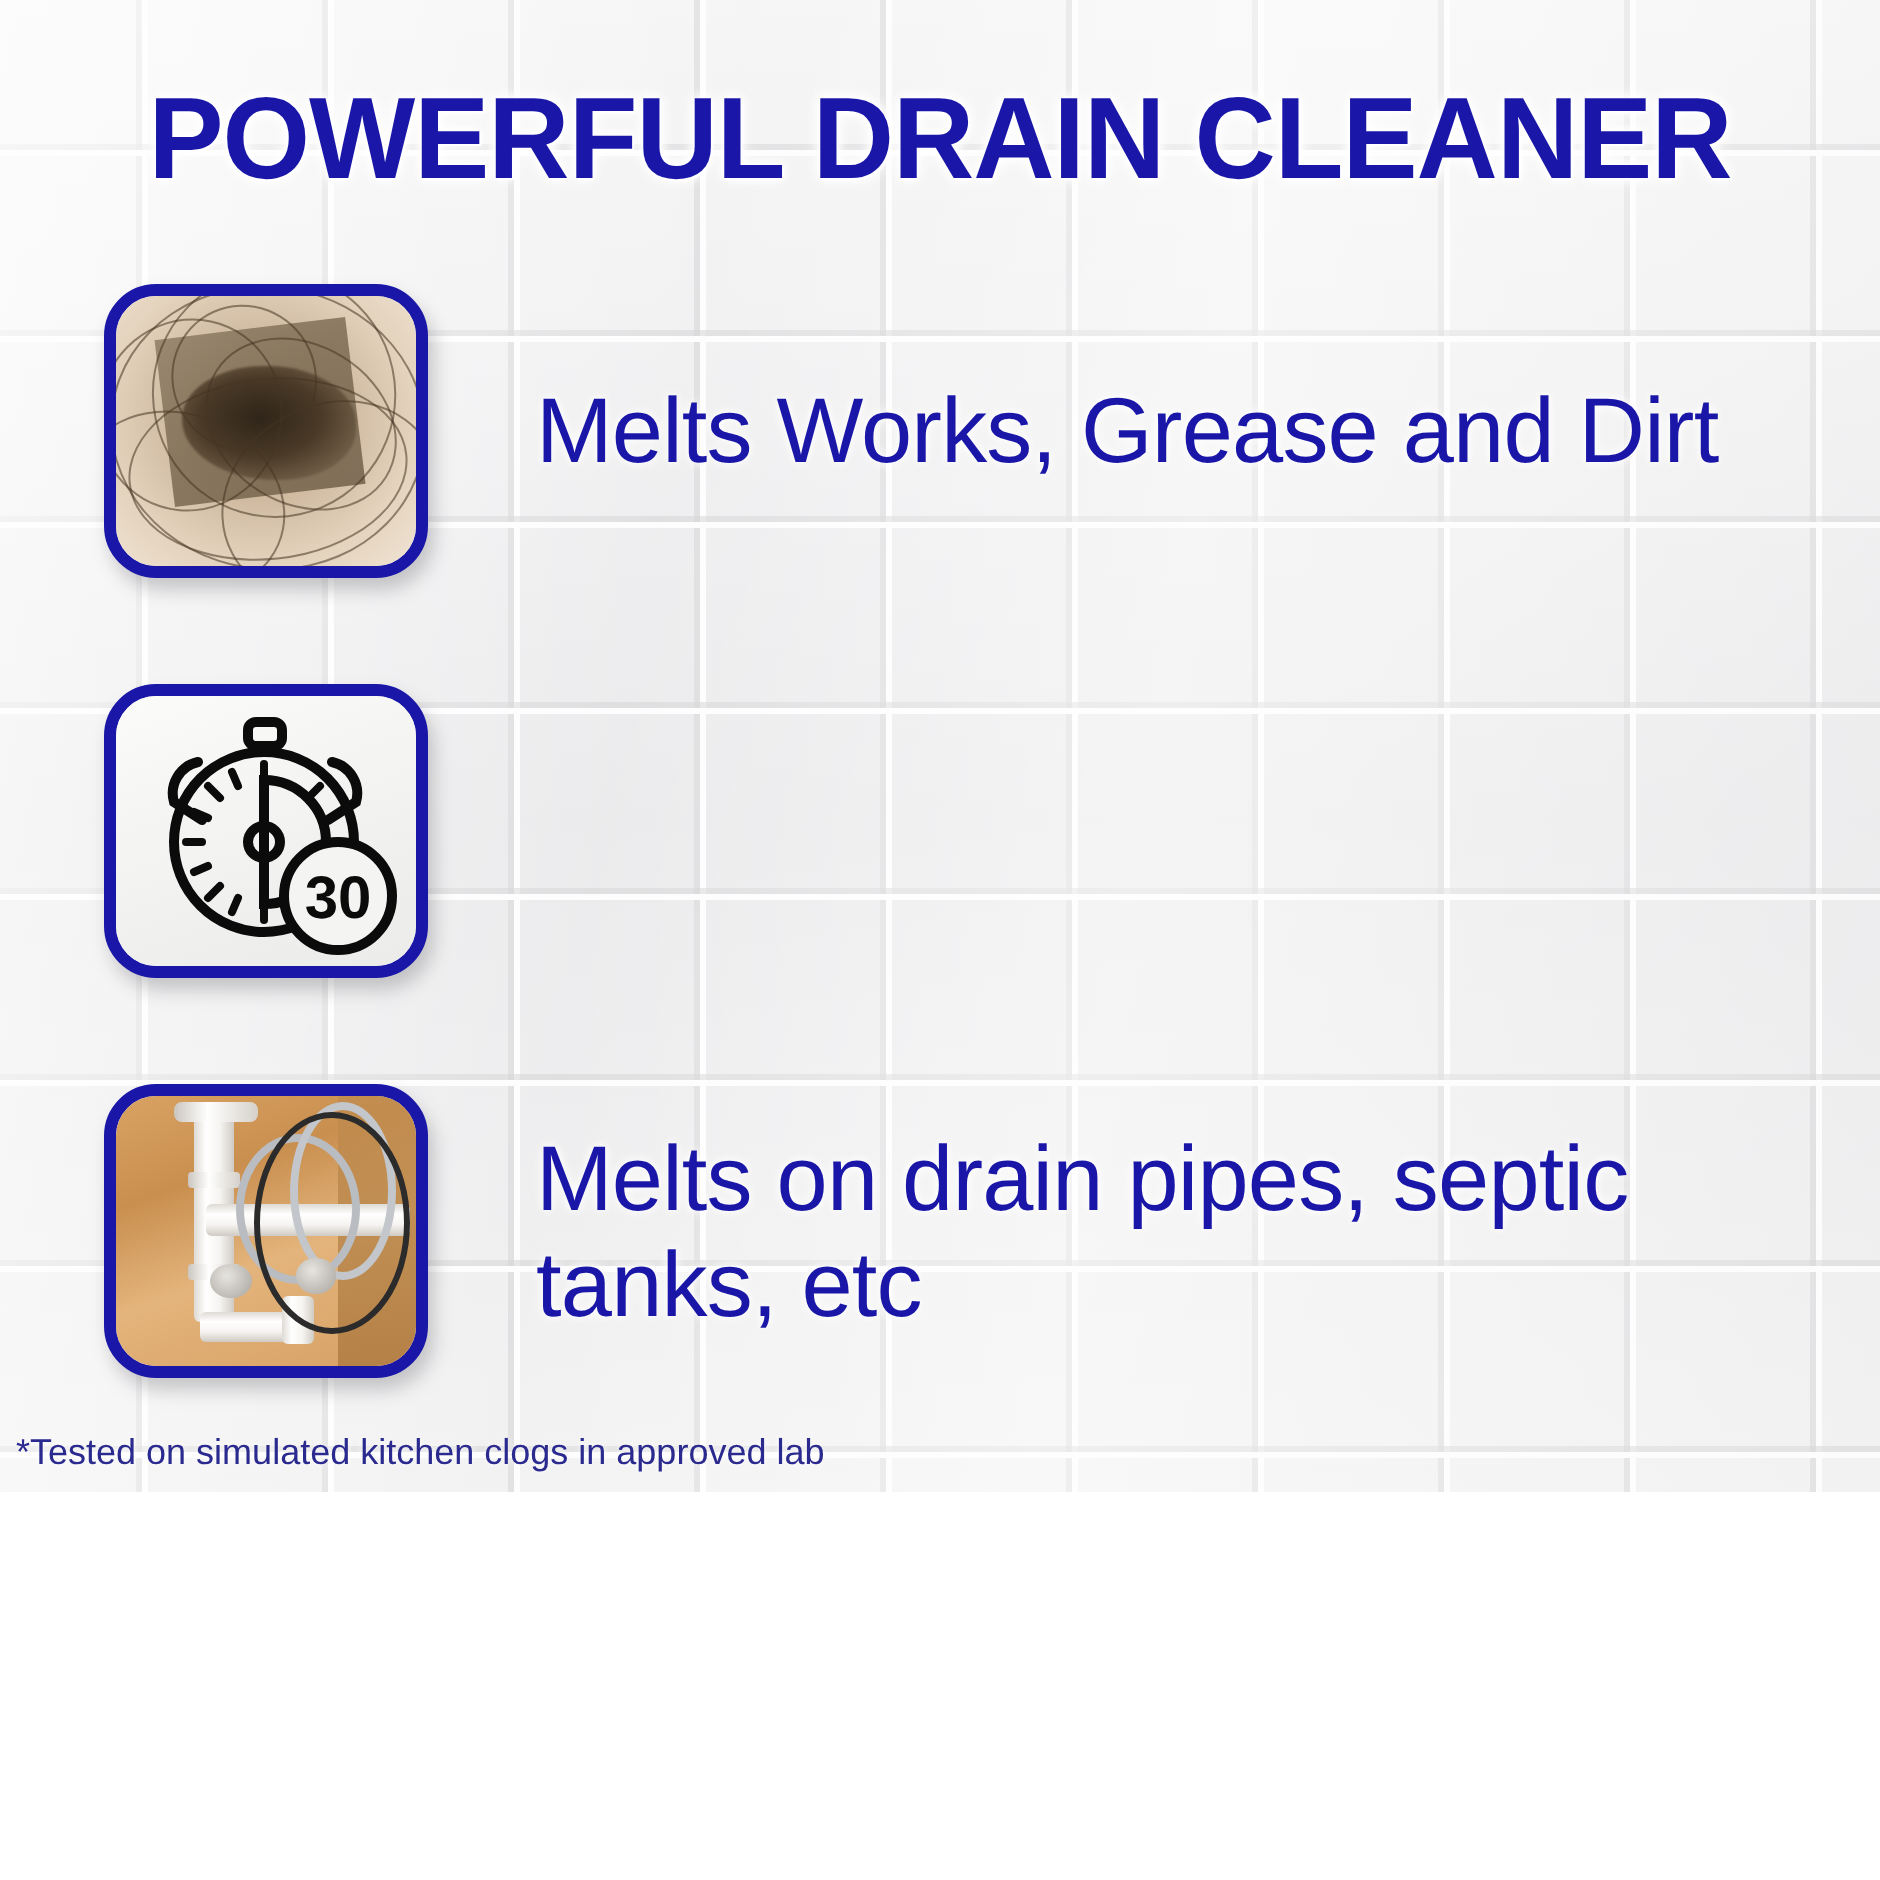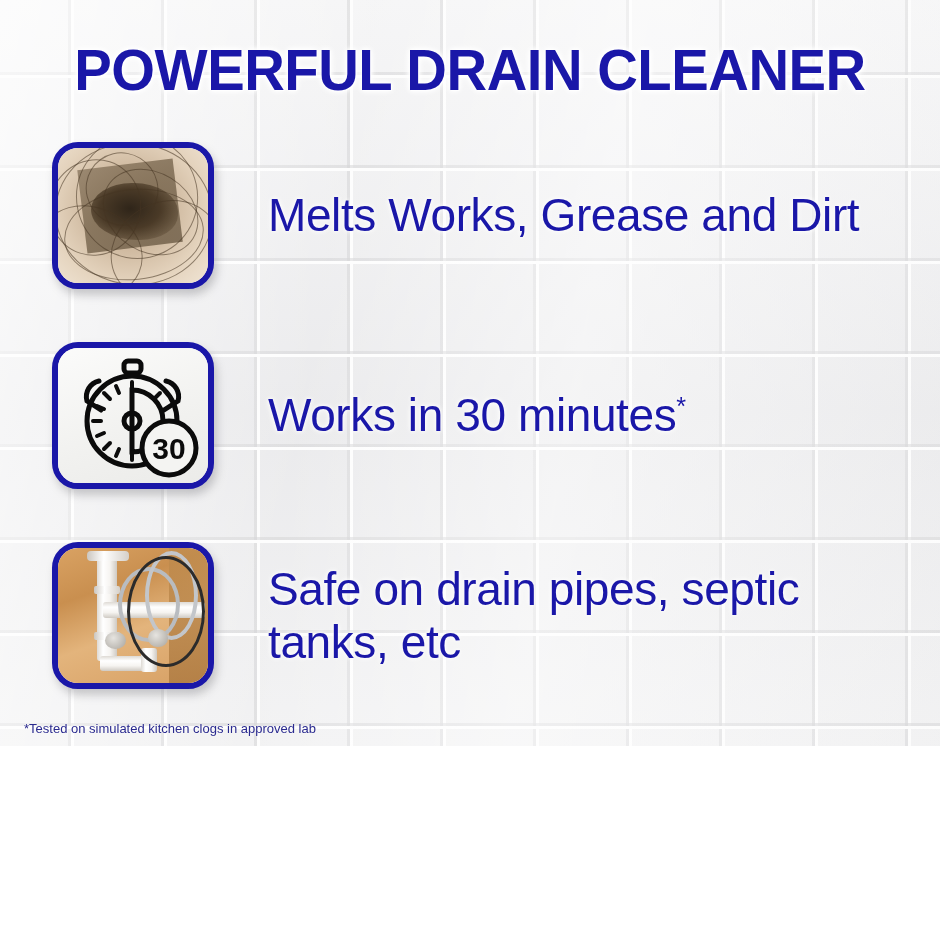--- a/index.html
+++ b/index.html
@@ -250,24 +250,24 @@
   }
   .benefit sup {
     font-size: 0.55em;
     vertical-align: super;
     line-height: 0;
   }
 
   
   .footnotes {
     position: absolute;
-    left: 24px;
+    left: 8px;
     bottom: 8px;
     color: #2a2a8f;
-    font-size: 13px;
+    font-size: 18px;
     line-height: 1.28;
     text-shadow: 0 0 3px rgba(255,255,255,0.9);
     margin-top: 19px;
   }
 </style>
 </head>
 <body>
 
 <div class="poster">
 
@@ -329,23 +329,20 @@
               <line x1="102" y1="85" x2="109" y2="88"></line>
               <line x1="39" y1="88" x2="46" y2="85"></line>
               <line x1="58" y1="108" x2="61" y2="101"></line>
             </g>
 
             <circle cx="111" cy="100" r="27" fill="#f4f4f2" stroke="#0b0b0b" stroke-width="5"></circle>
             <text x="111" y="111" text-anchor="middle" font-family="'Liberation Sans',sans-serif" font-size="30" font-weight="bold" fill="#0b0b0b">30</text>
           </svg>
         </div>
       </div>
-      <div class="benefit">
-        <span>Works in 30 minutes</span><sup>*</sup>
-      </div>
     </div>
 
     <div class="row">
       <div class="tile">
         <div class="tile-inner">
           <div class="pipe-bg"></div>
           <div class="pipe-panel"></div>
 
           <div class="pipe-white" style="left:26%;top:6%;width:13%;height:78%;"></div>
           <div class="pipe-ring" style="left:24%;top:28%;width:17%;height:6%;"></div>
@@ -361,21 +358,21 @@
           <div class="braid" style="left:40%;top:14%;width:36%;height:50%;border-color:#b9bcc0;"></div>
           <div class="braid" style="left:58%;top:2%;width:30%;height:60%;border-color:#c3c6ca;"></div>
 
           <div class="hose" style="left:46%;top:6%;width:48%;height:78%;border-color:#2b2b2b;"></div>
 
           <div style="position:absolute;left:31%;top:62%;width:14%;height:13%;border-radius:50%;background:radial-gradient(circle at 40% 35%,#e6e4e0,#a8a49d);"></div>
           <div style="position:absolute;left:60%;top:60%;width:13%;height:13%;border-radius:50%;background:radial-gradient(circle at 40% 35%,#e6e4e0,#a8a49d);"></div>
         </div>
       </div>
       <div class="benefit">
-        <span>Safe on drain pipes, septic tanks, etc</span><sup></sup>
+        <span>Melts on drain pipes, septic tanks, etc</span><sup></sup>
       </div>
     </div>
 
 
   </div>
 
   <div class="footnotes">
     <div>*Tested on simulated kitchen clogs in approved lab</div>
   </div>
 

